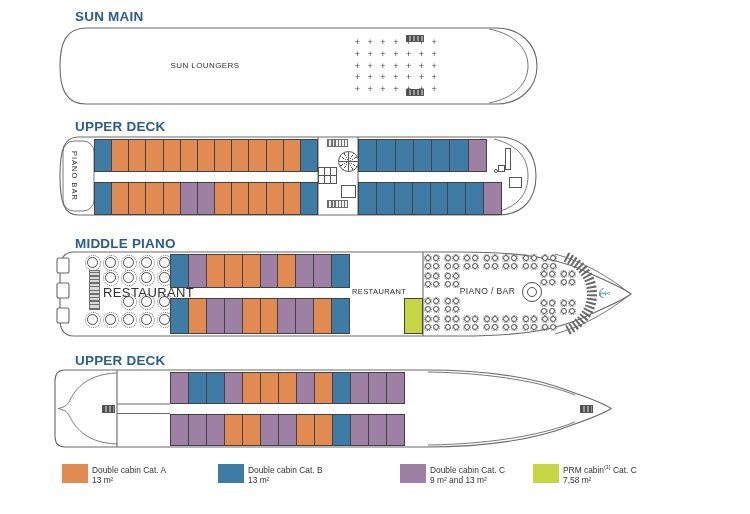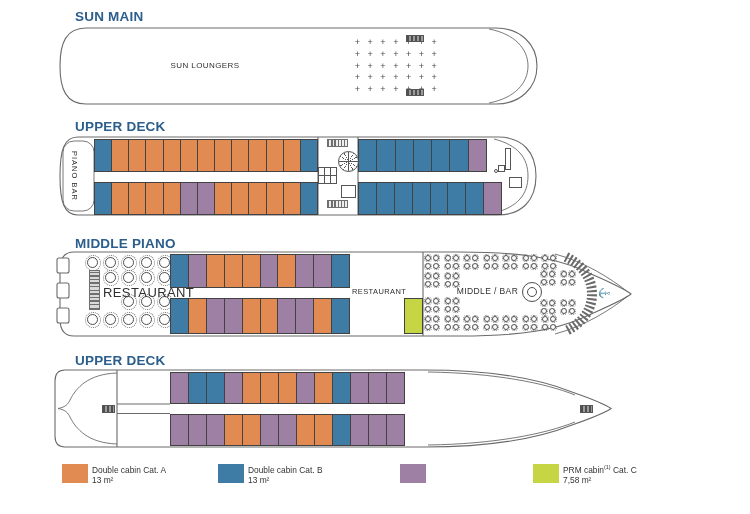--- a/index.html
+++ b/index.html
@@ -383,21 +383,21 @@
         <div class="seat"></div>
         <div class="seat"></div>
       </div>
       <div class="cluster">
         <div class="seat"></div>
         <div class="seat"></div>
         <div class="seat"></div>
         <div class="seat"></div>
       </div>
     </div>
-  <div class="area-label" style="left:450px;top:286px;width:75px;font-size:8.5px;">MIDDLE / BAR</div>
+  <div class="area-label" style="left:450px;top:286px;width:75px;font-size:8.5px;">PIANO / BAR</div>
   <div class="bar-circle" style="left:522px;top:282px;">
       <i></i>
     </div>
   <div class="anchor" style="left:598px;top:288px;">⚓</div>
 
   <div class="deck-title" style="left:75px;top:353px;">UPPER DECK</div>
   <div class="cabin-row" style="left:170px;top:372px;width:235px;height:32px;">
       <div class="cabin" style="background: rgb(158, 128, 165);"></div>
       <div class="cabin" style="background: rgb(63, 124, 165);"></div>
       <div class="cabin" style="background: rgb(63, 124, 165);"></div>
@@ -439,20 +439,24 @@
   </div>
   <div class="legend-item" style="left:218px;top:464px;">
     <div class="legend-swatch" style="background:#3f7ca5;"></div>
     <div class="legend-text">
       <div><span>Double cabin Cat. B</span><sup></sup><span></span></div>
       <div>13 m²</div>
     </div>
   </div>
   <div class="legend-item" style="left:400px;top:464px;">
     <div class="legend-swatch" style="background:#9e80a5;"></div>
+    <div class="legend-text">
+      <div><span>Double cabin Cat. C</span><sup></sup><span></span></div>
+      <div>9 m² and 13 m²</div>
+    </div>
   </div>
   <div class="legend-item" style="left:533px;top:464px;">
     <div class="legend-swatch" style="background:#c5d544;"></div>
     <div class="legend-text">
       <div><span>PRM cabin</span><sup>(1)</sup><span> Cat. C</span></div>
       <div>7,58 m²</div>
     </div>
   </div>
 
 </div>

